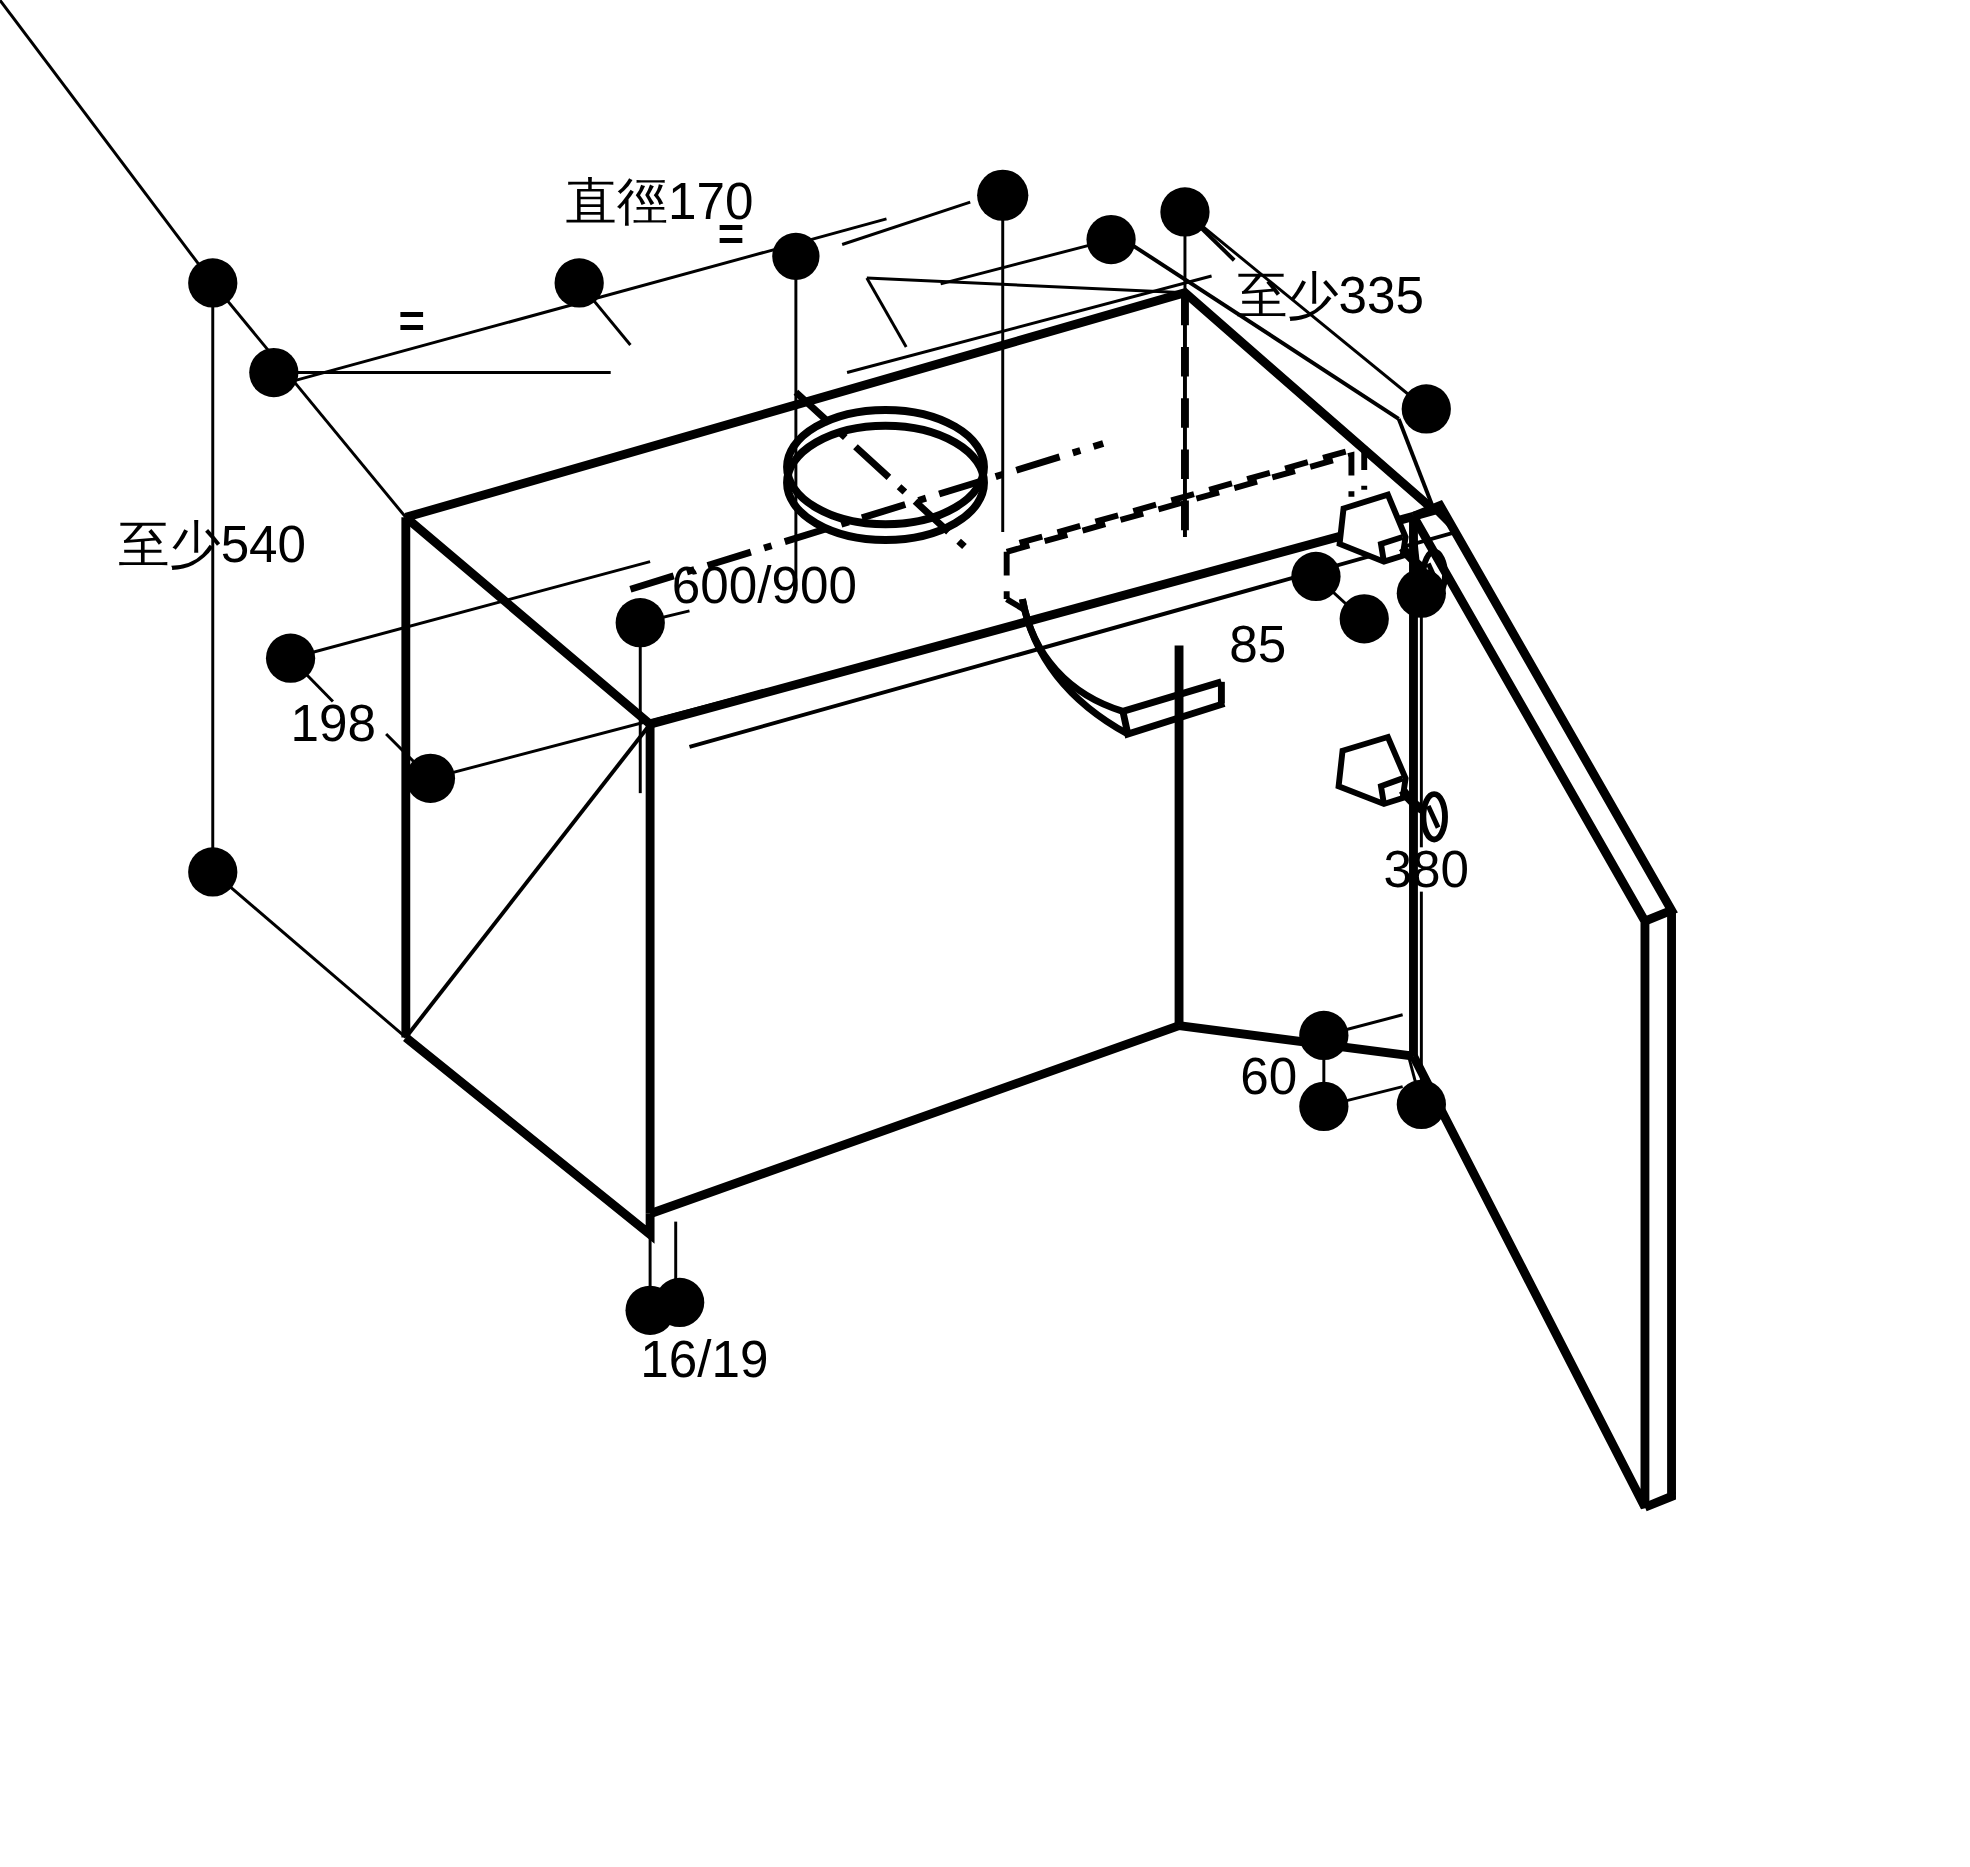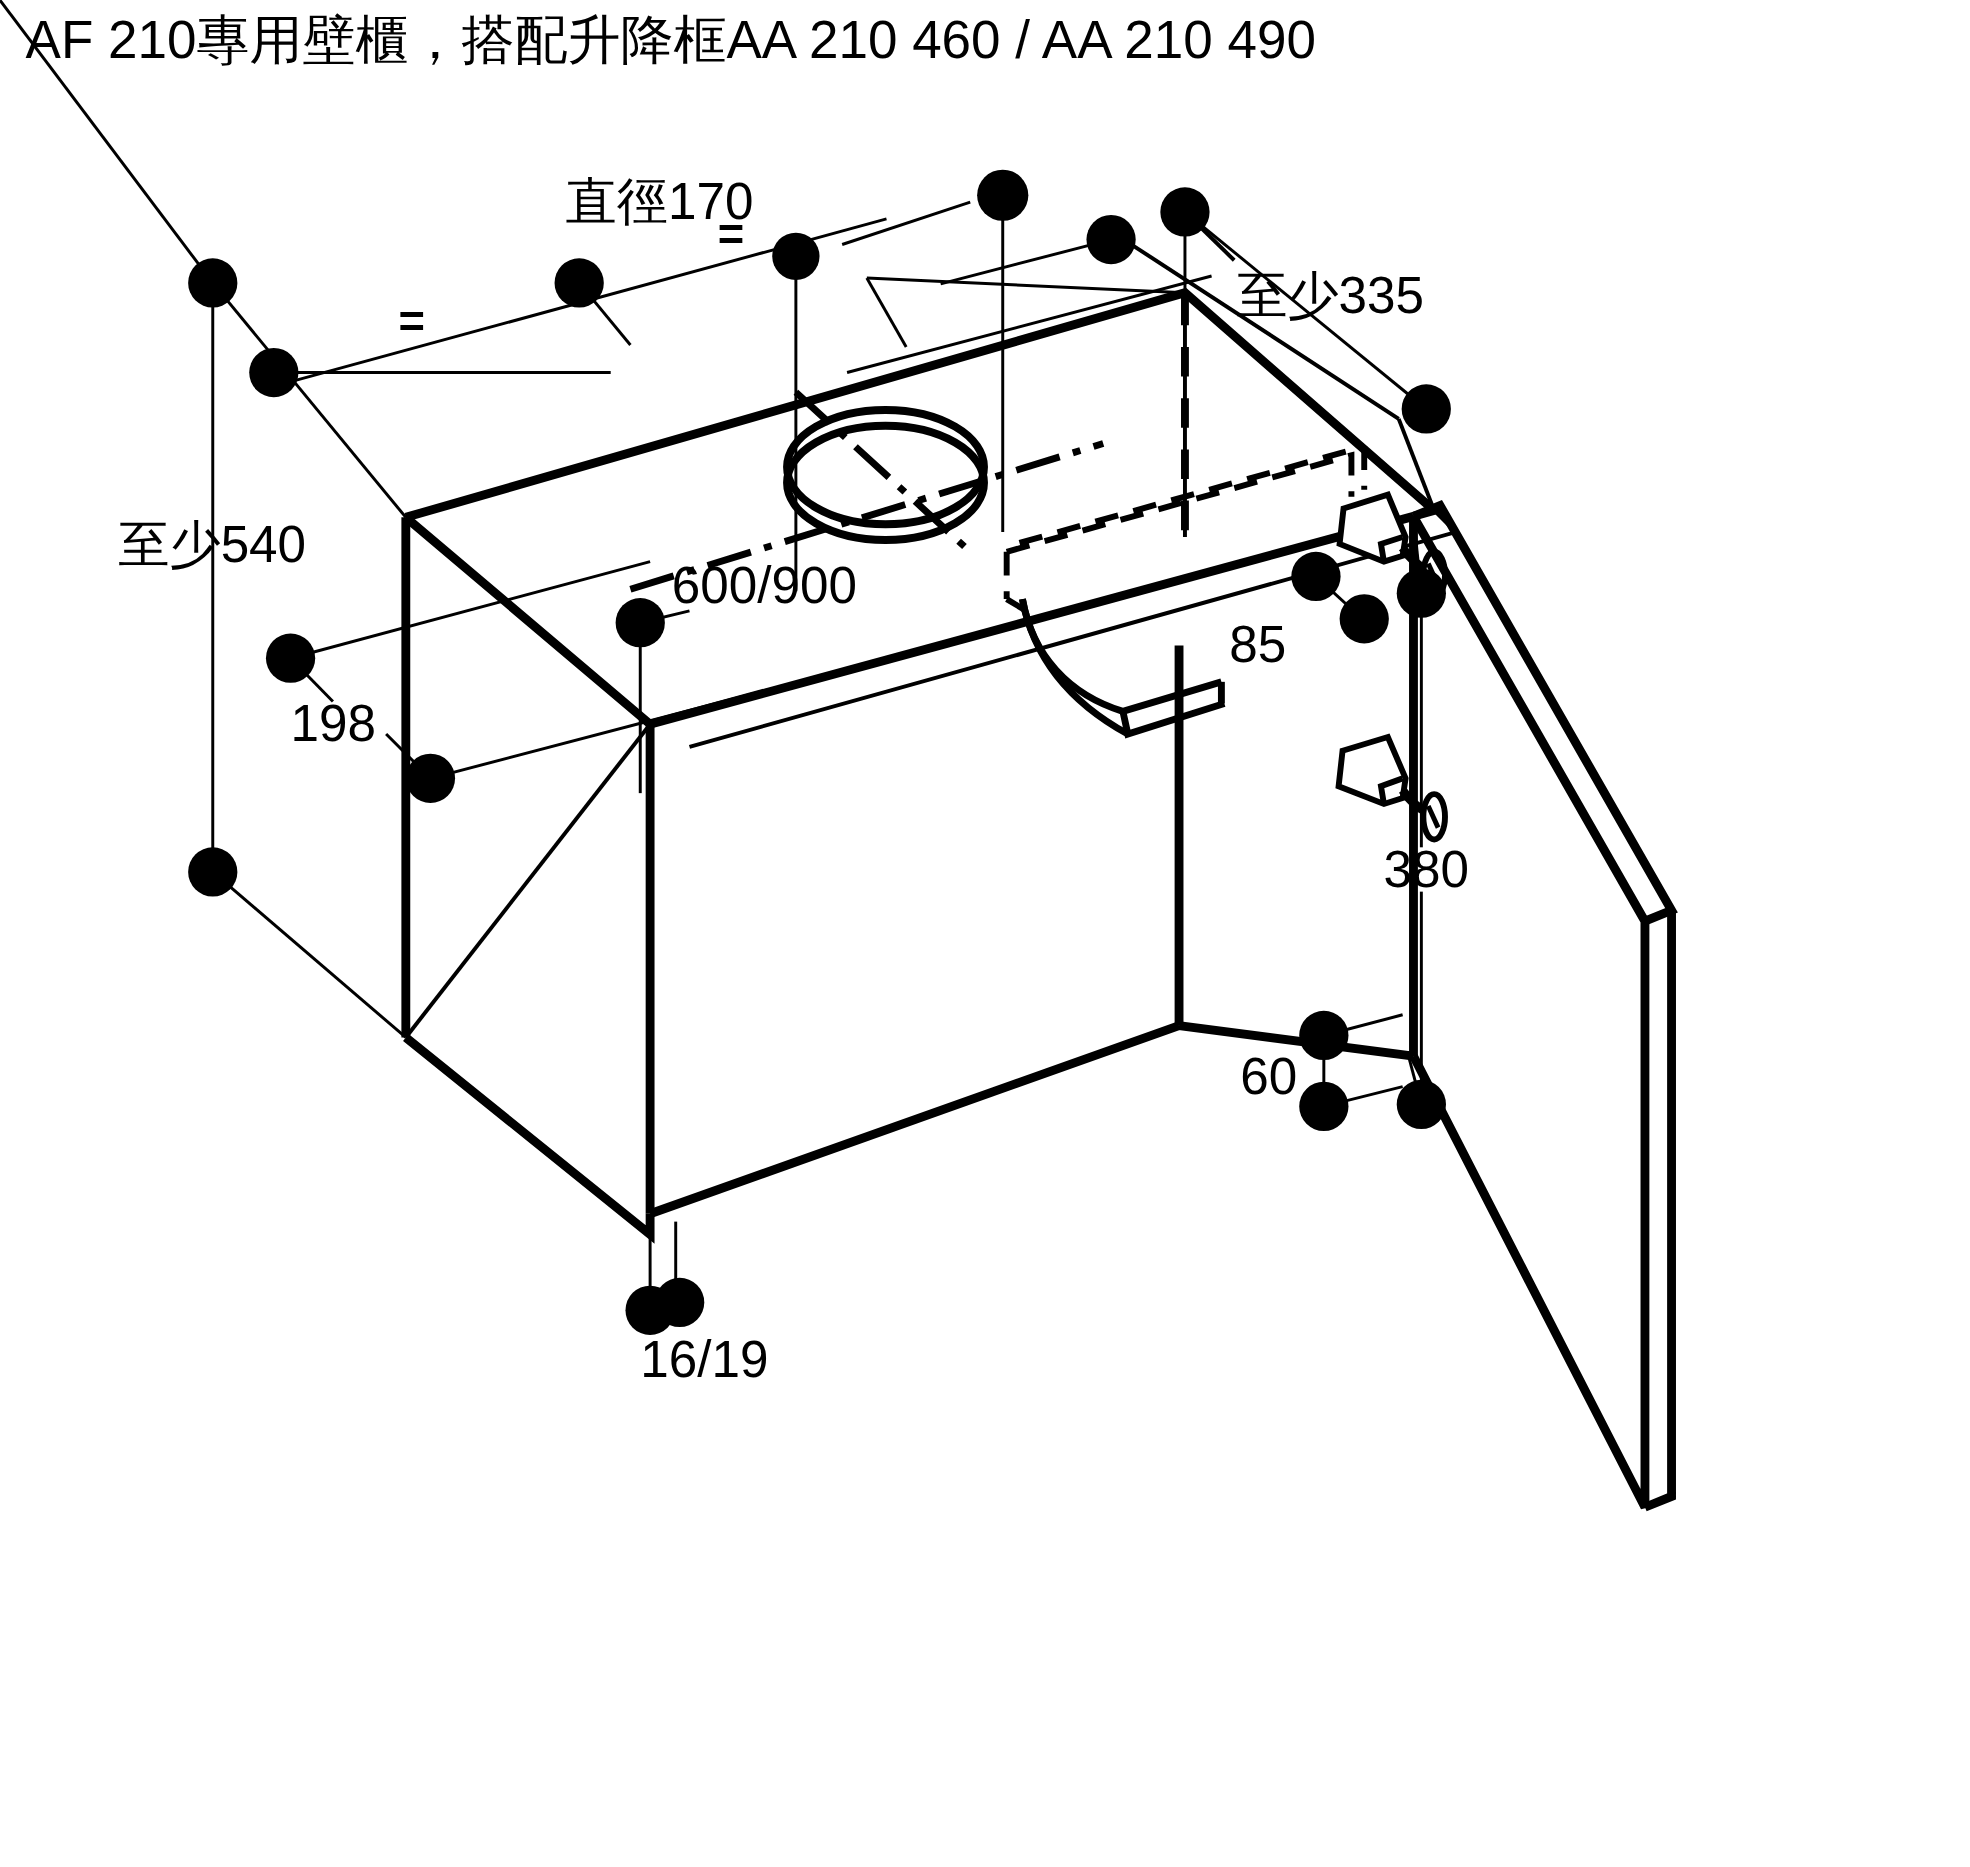--- a/index.html
+++ b/index.html
@@ -42,21 +42,20 @@
   .eq-label {
     font-size: 46px;
     font-weight: 700;
   }
 </style>
 </head>
 <body>
 
 <div id="page">
 
-  <div id="title">AF 210專用壁櫃，搭配升降框AA 210 460 / AA 210 490</div>
 
   <svg id="drawing" viewBox="0 0 2000 1896">
 
     <g fill="none" stroke="#000000" stroke-width="9" stroke-linejoin="miter" stroke-linecap="butt">
 
       <path d="M 412,525 L 1203,297 L 1456,518 L 1435,524"></path>
 
       <path d="M 412,525 L 412,1053"></path>
 
       <path d="M 412,1053 L 660,1253 L 660,1232"></path>

